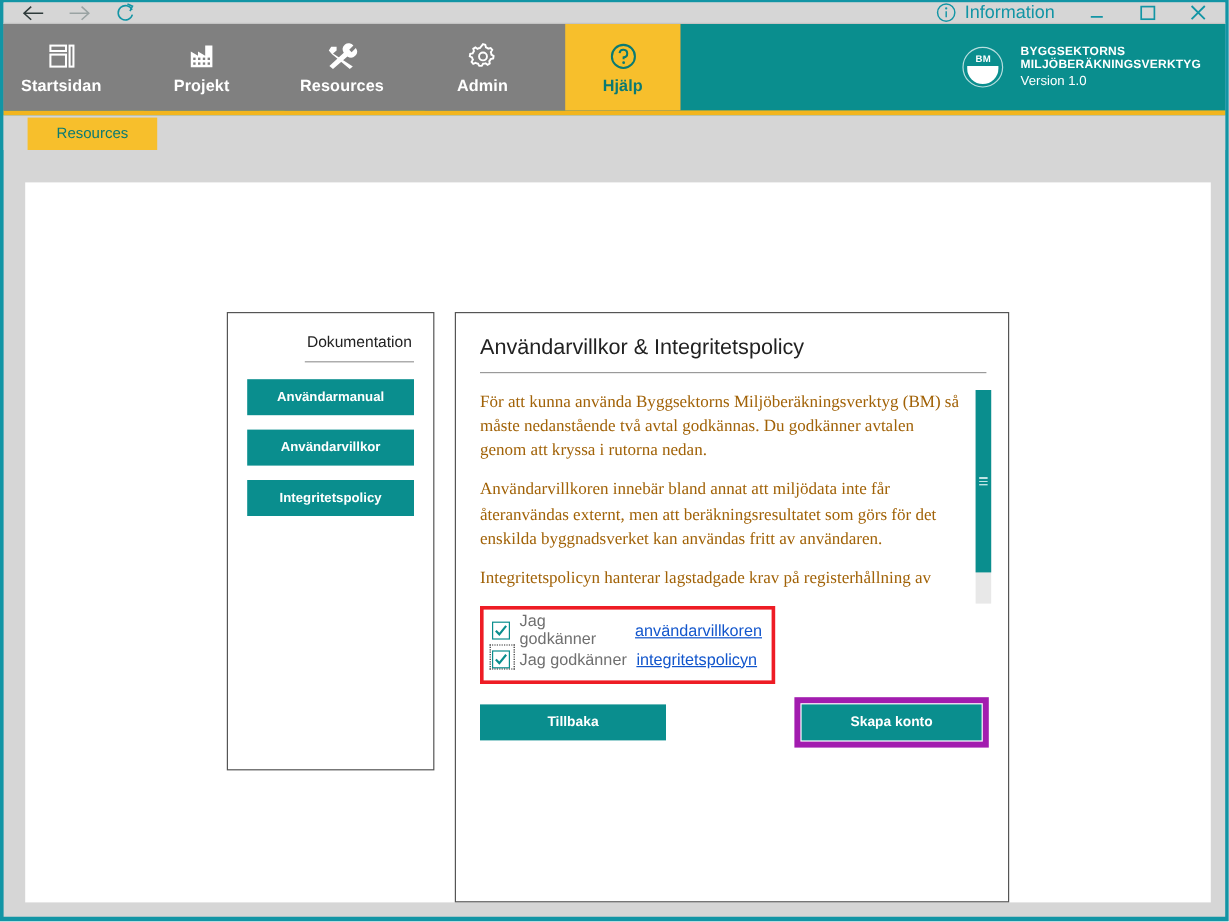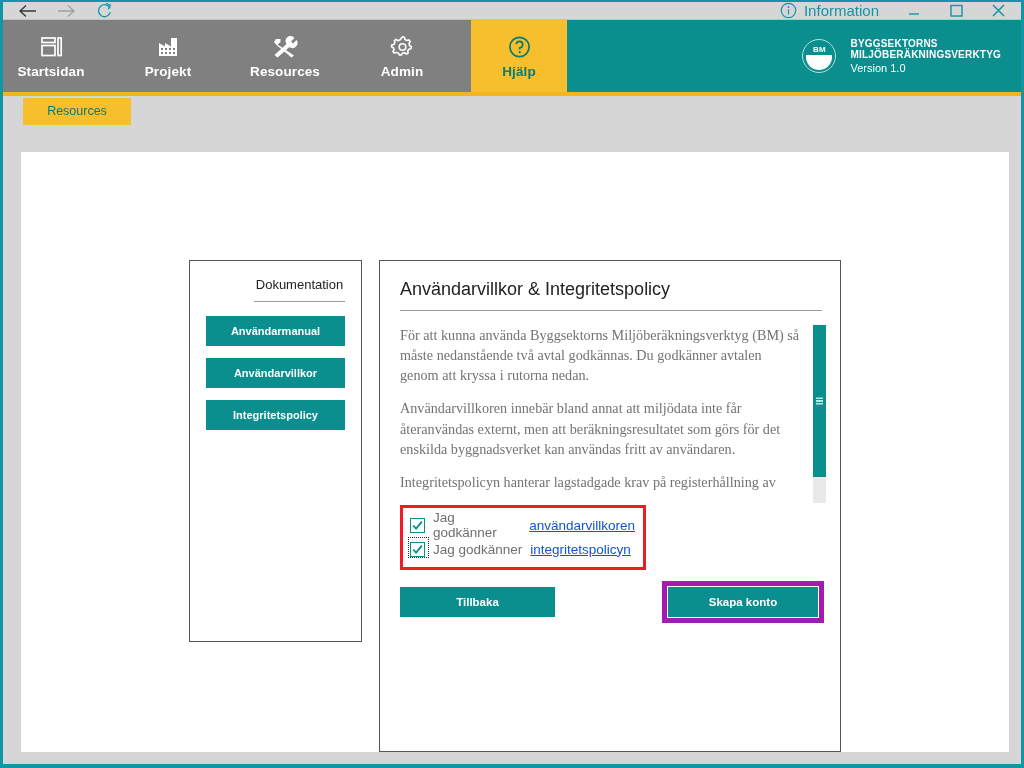--- a/index.html
+++ b/index.html
@@ -206,21 +206,21 @@
     height: 178px;
     display: flex;
     position: relative;
   }
   #terms-text {
     flex: 1;
     overflow: hidden;
     font-family: "Liberation Serif", serif;
     font-size: 14.2px;
     line-height: 1.42;
-    color: #737373;
+    color: #a16207;
     padding-right: 10px;
   }
   #terms-text p { margin-bottom: 13px; }
   #terms-scrollbar {
     width: 13px;
     background: #e8e8e8;
     position: relative;
     flex: none;
   }
   #terms-thumb {

